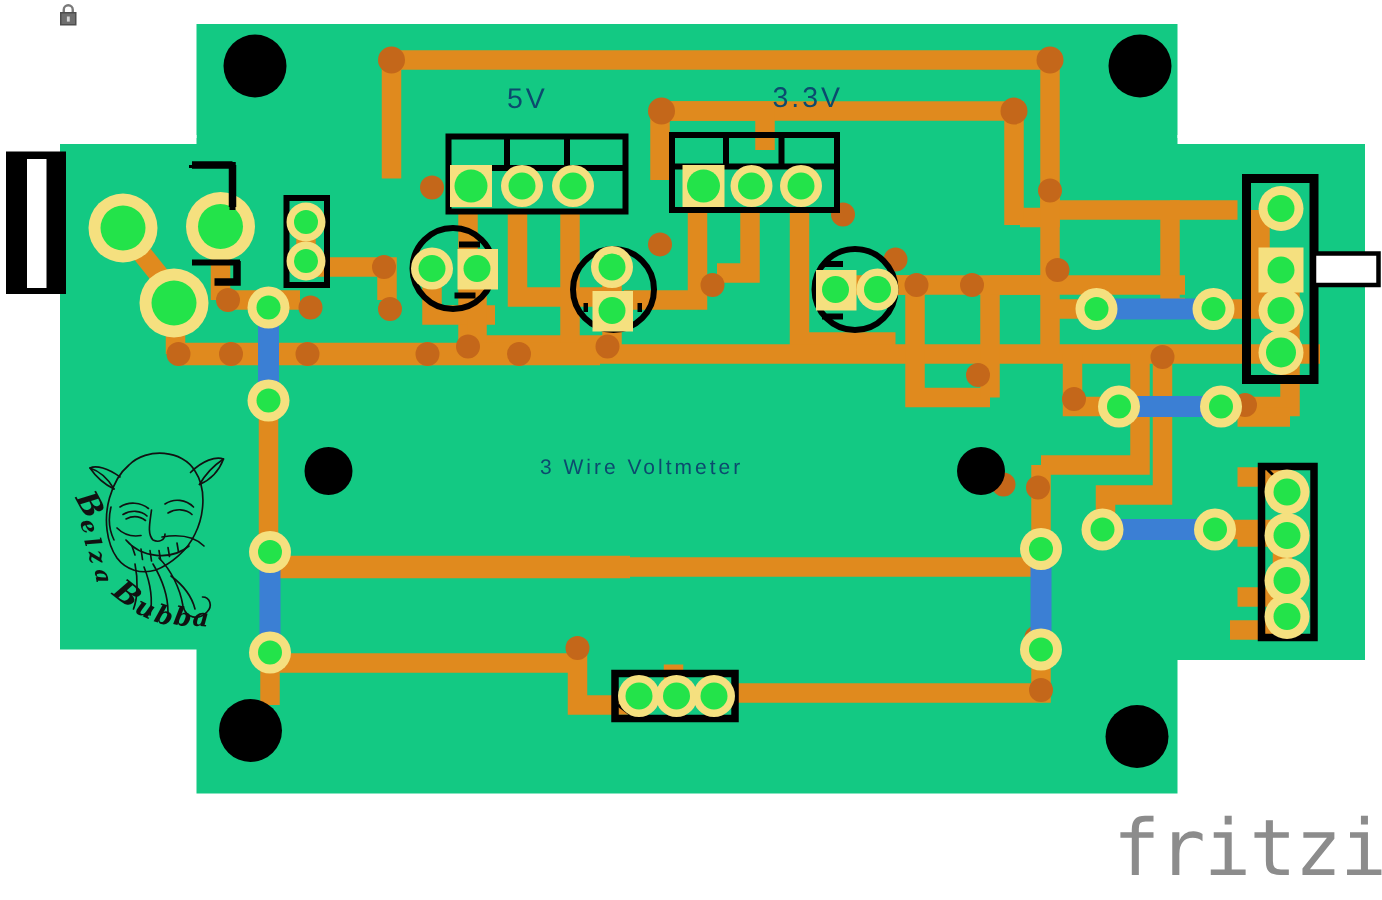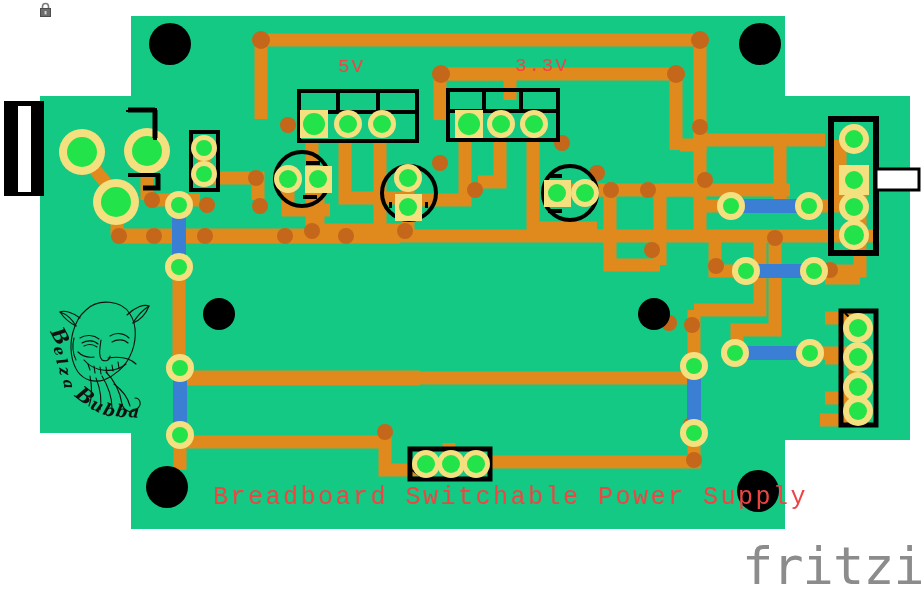--- a/index.html
+++ b/index.html
@@ -22,22 +22,22 @@
   
   #pcb-svg {
     position: absolute;
     left: 0; top: 0;
     width: 921px; height: 600px;
   }
 
   
   .silk {
     position: absolute;
-    color: #ef4444;
-    font-family: Liberation Mono, monospace;
+    color: #0c4a6e;
+    font-family: Liberation Sans, sans-serif;
     white-space: pre;
     letter-spacing: 1px;
   }
   #label-5v   { left: 338px; top: 56px;  font-size: 19px; letter-spacing: 2px; }
   #label-33v  { left: 478px; top: 55px;  font-size: 19px; letter-spacing: 2px; margin-left: 37px; }
   #label-voltmeter { left: 360px; top: 303px; font-size: 14px; letter-spacing: 2px; }
   #label-title{ left: 213px; top: 483px; font-size: 25px; letter-spacing: 2.5px; }
 
   
   #lock-icon {
@@ -387,21 +387,21 @@
 
     <g>
       <rect x="4" y="101" width="40" height="95" fill="#000000"></rect>
       <rect x="18" y="106" width="13" height="86" fill="#ffffff"></rect>
     </g>
 
   </svg>
 
   <div class="silk" id="label-5v">5V</div>
   <div class="silk" id="label-33v">3.3V</div>
-  <div class="silk" id="label-title">Breadboard Switchable Power Supply</div>
+  <div class="silk" id="label-voltmeter">3 Wire Voltmeter</div>
 
   <svg id="logo-belzebubba" viewBox="0 0 120 130">
     <g fill="none" stroke="#111111" stroke-width="1.1" stroke-linecap="round" stroke-linejoin="round">
 
       <path d="M42,22 C54,10 78,12 86,26 C94,38 92,56 86,68 C81,79 70,88 60,92
                C50,95 40,92 34,84 C27,74 25,58 29,44 C32,33 36,27 42,22 Z"></path>
 
       <path d="M36,30 C28,24 20,22 16,24 C22,26 28,31 32,38"></path>
       <path d="M16,24 C20,30 26,35 32,38"></path>
 

